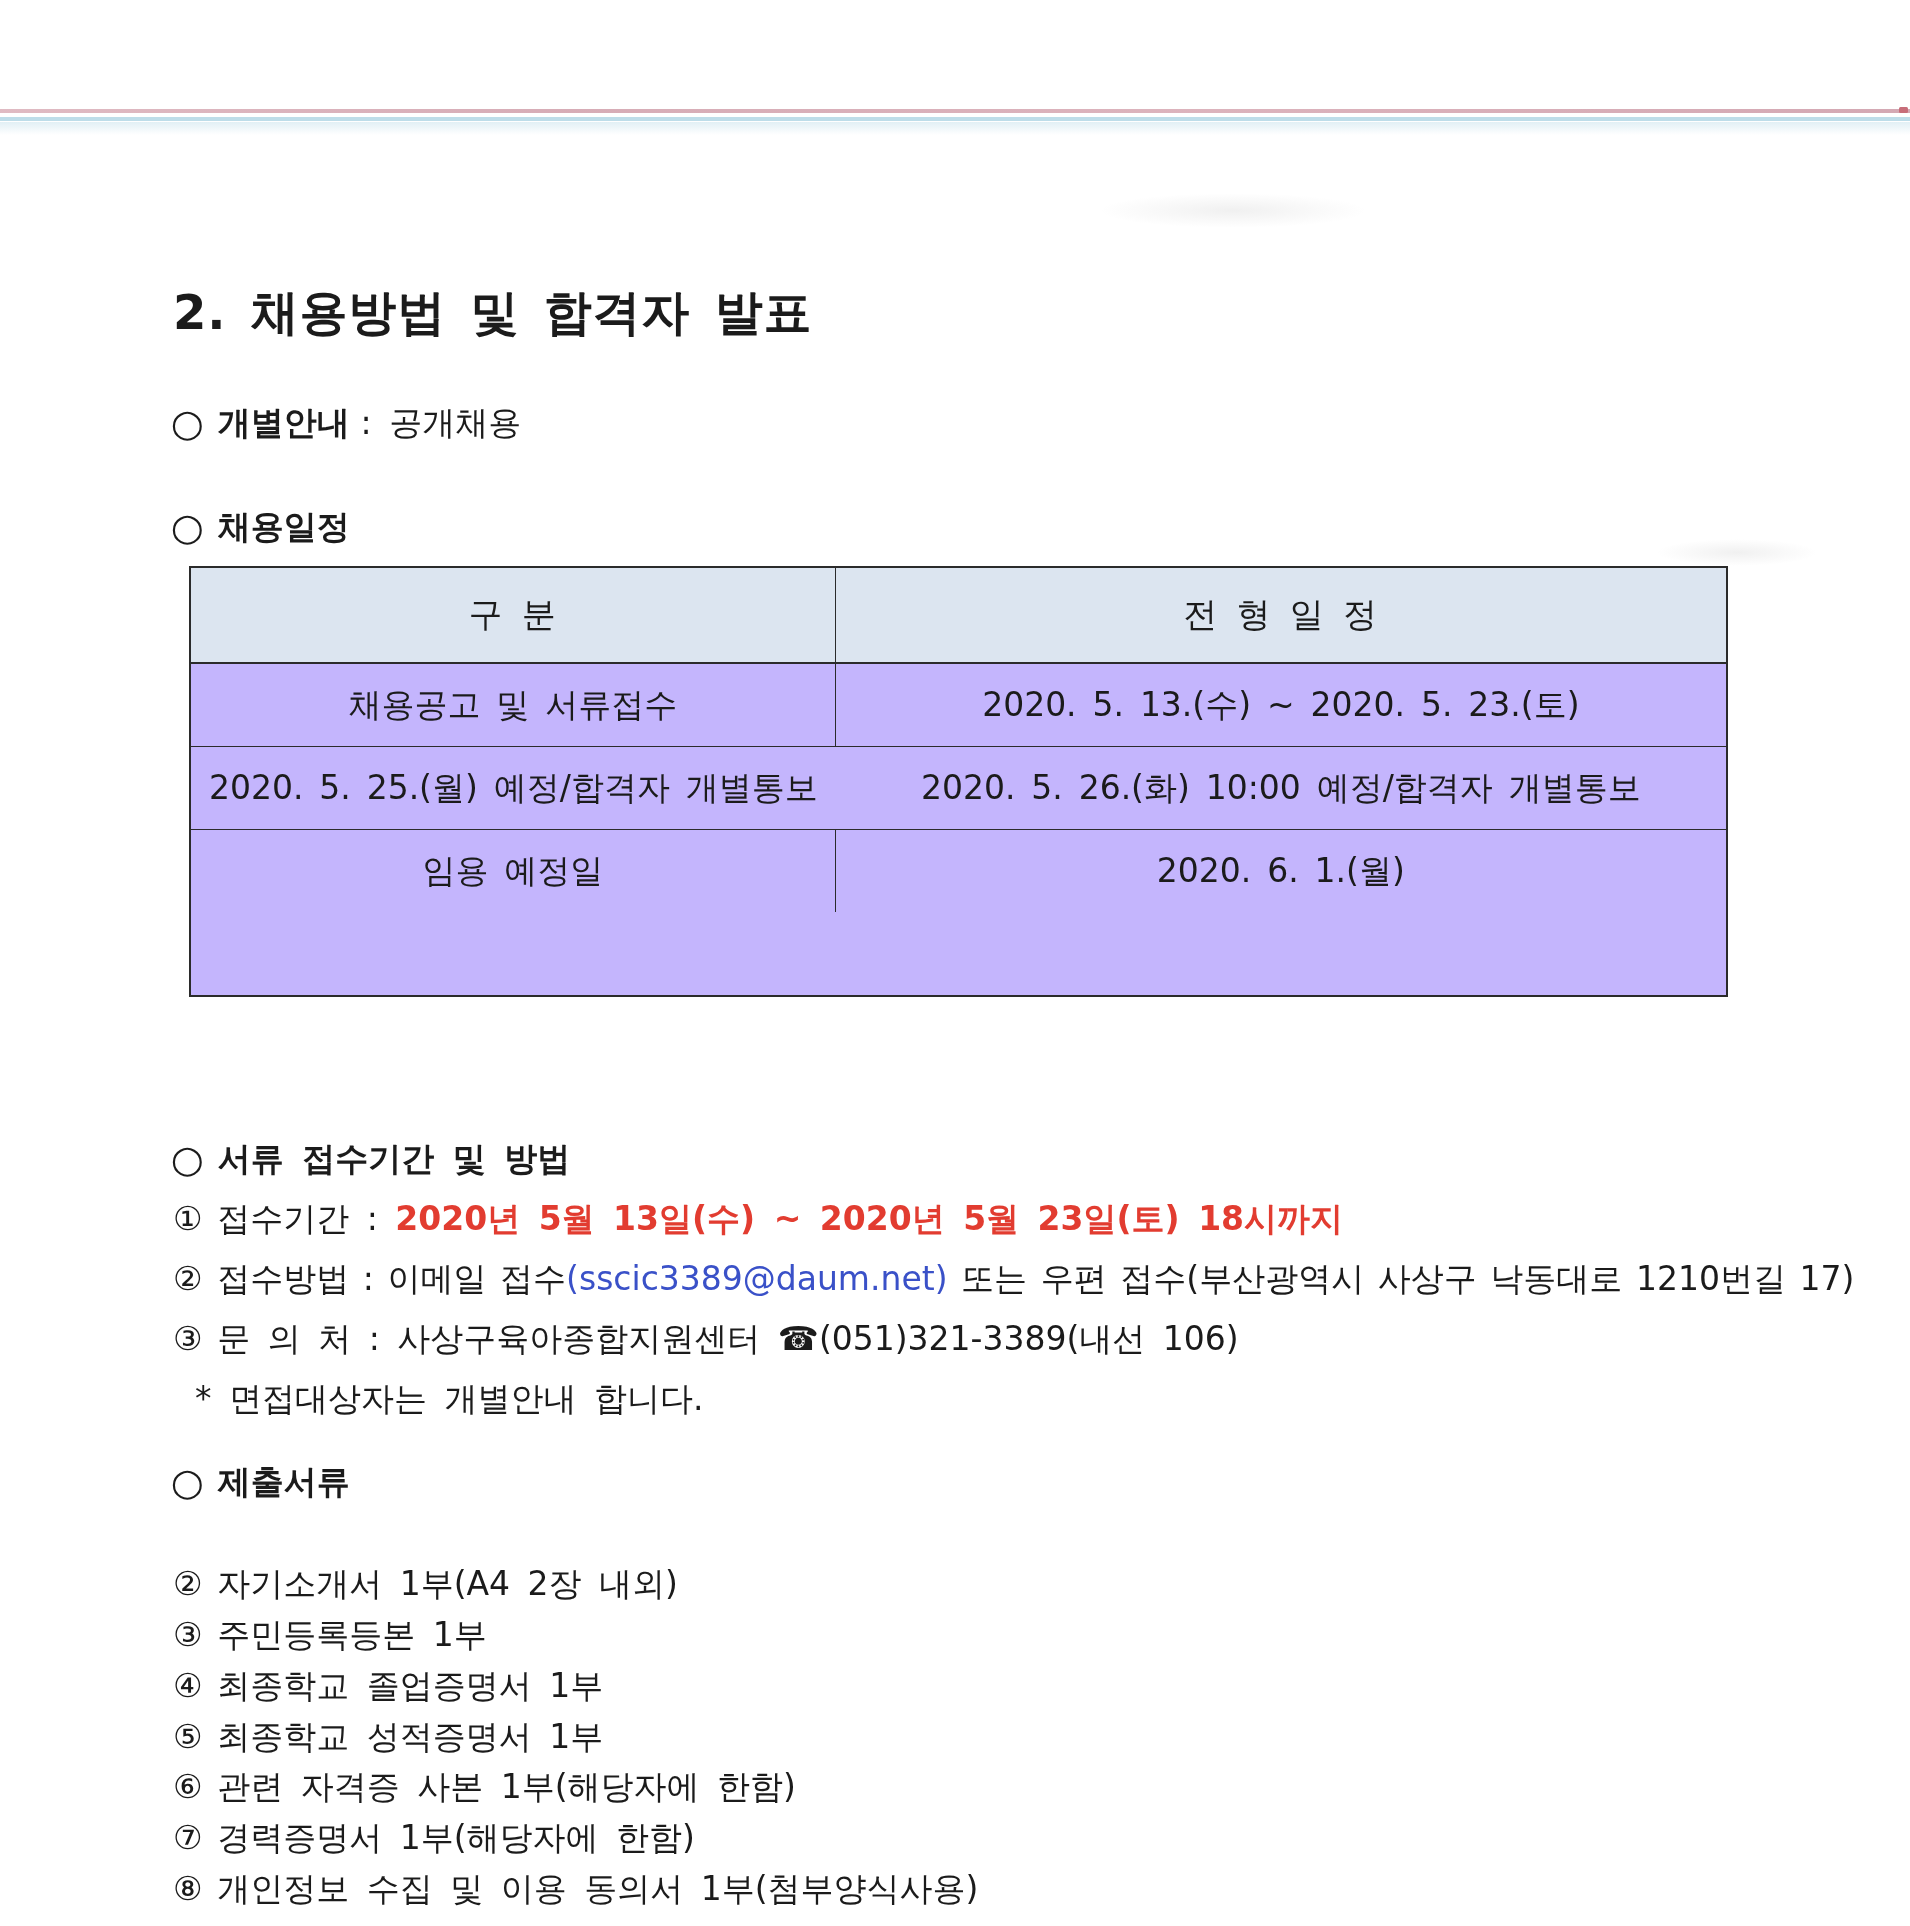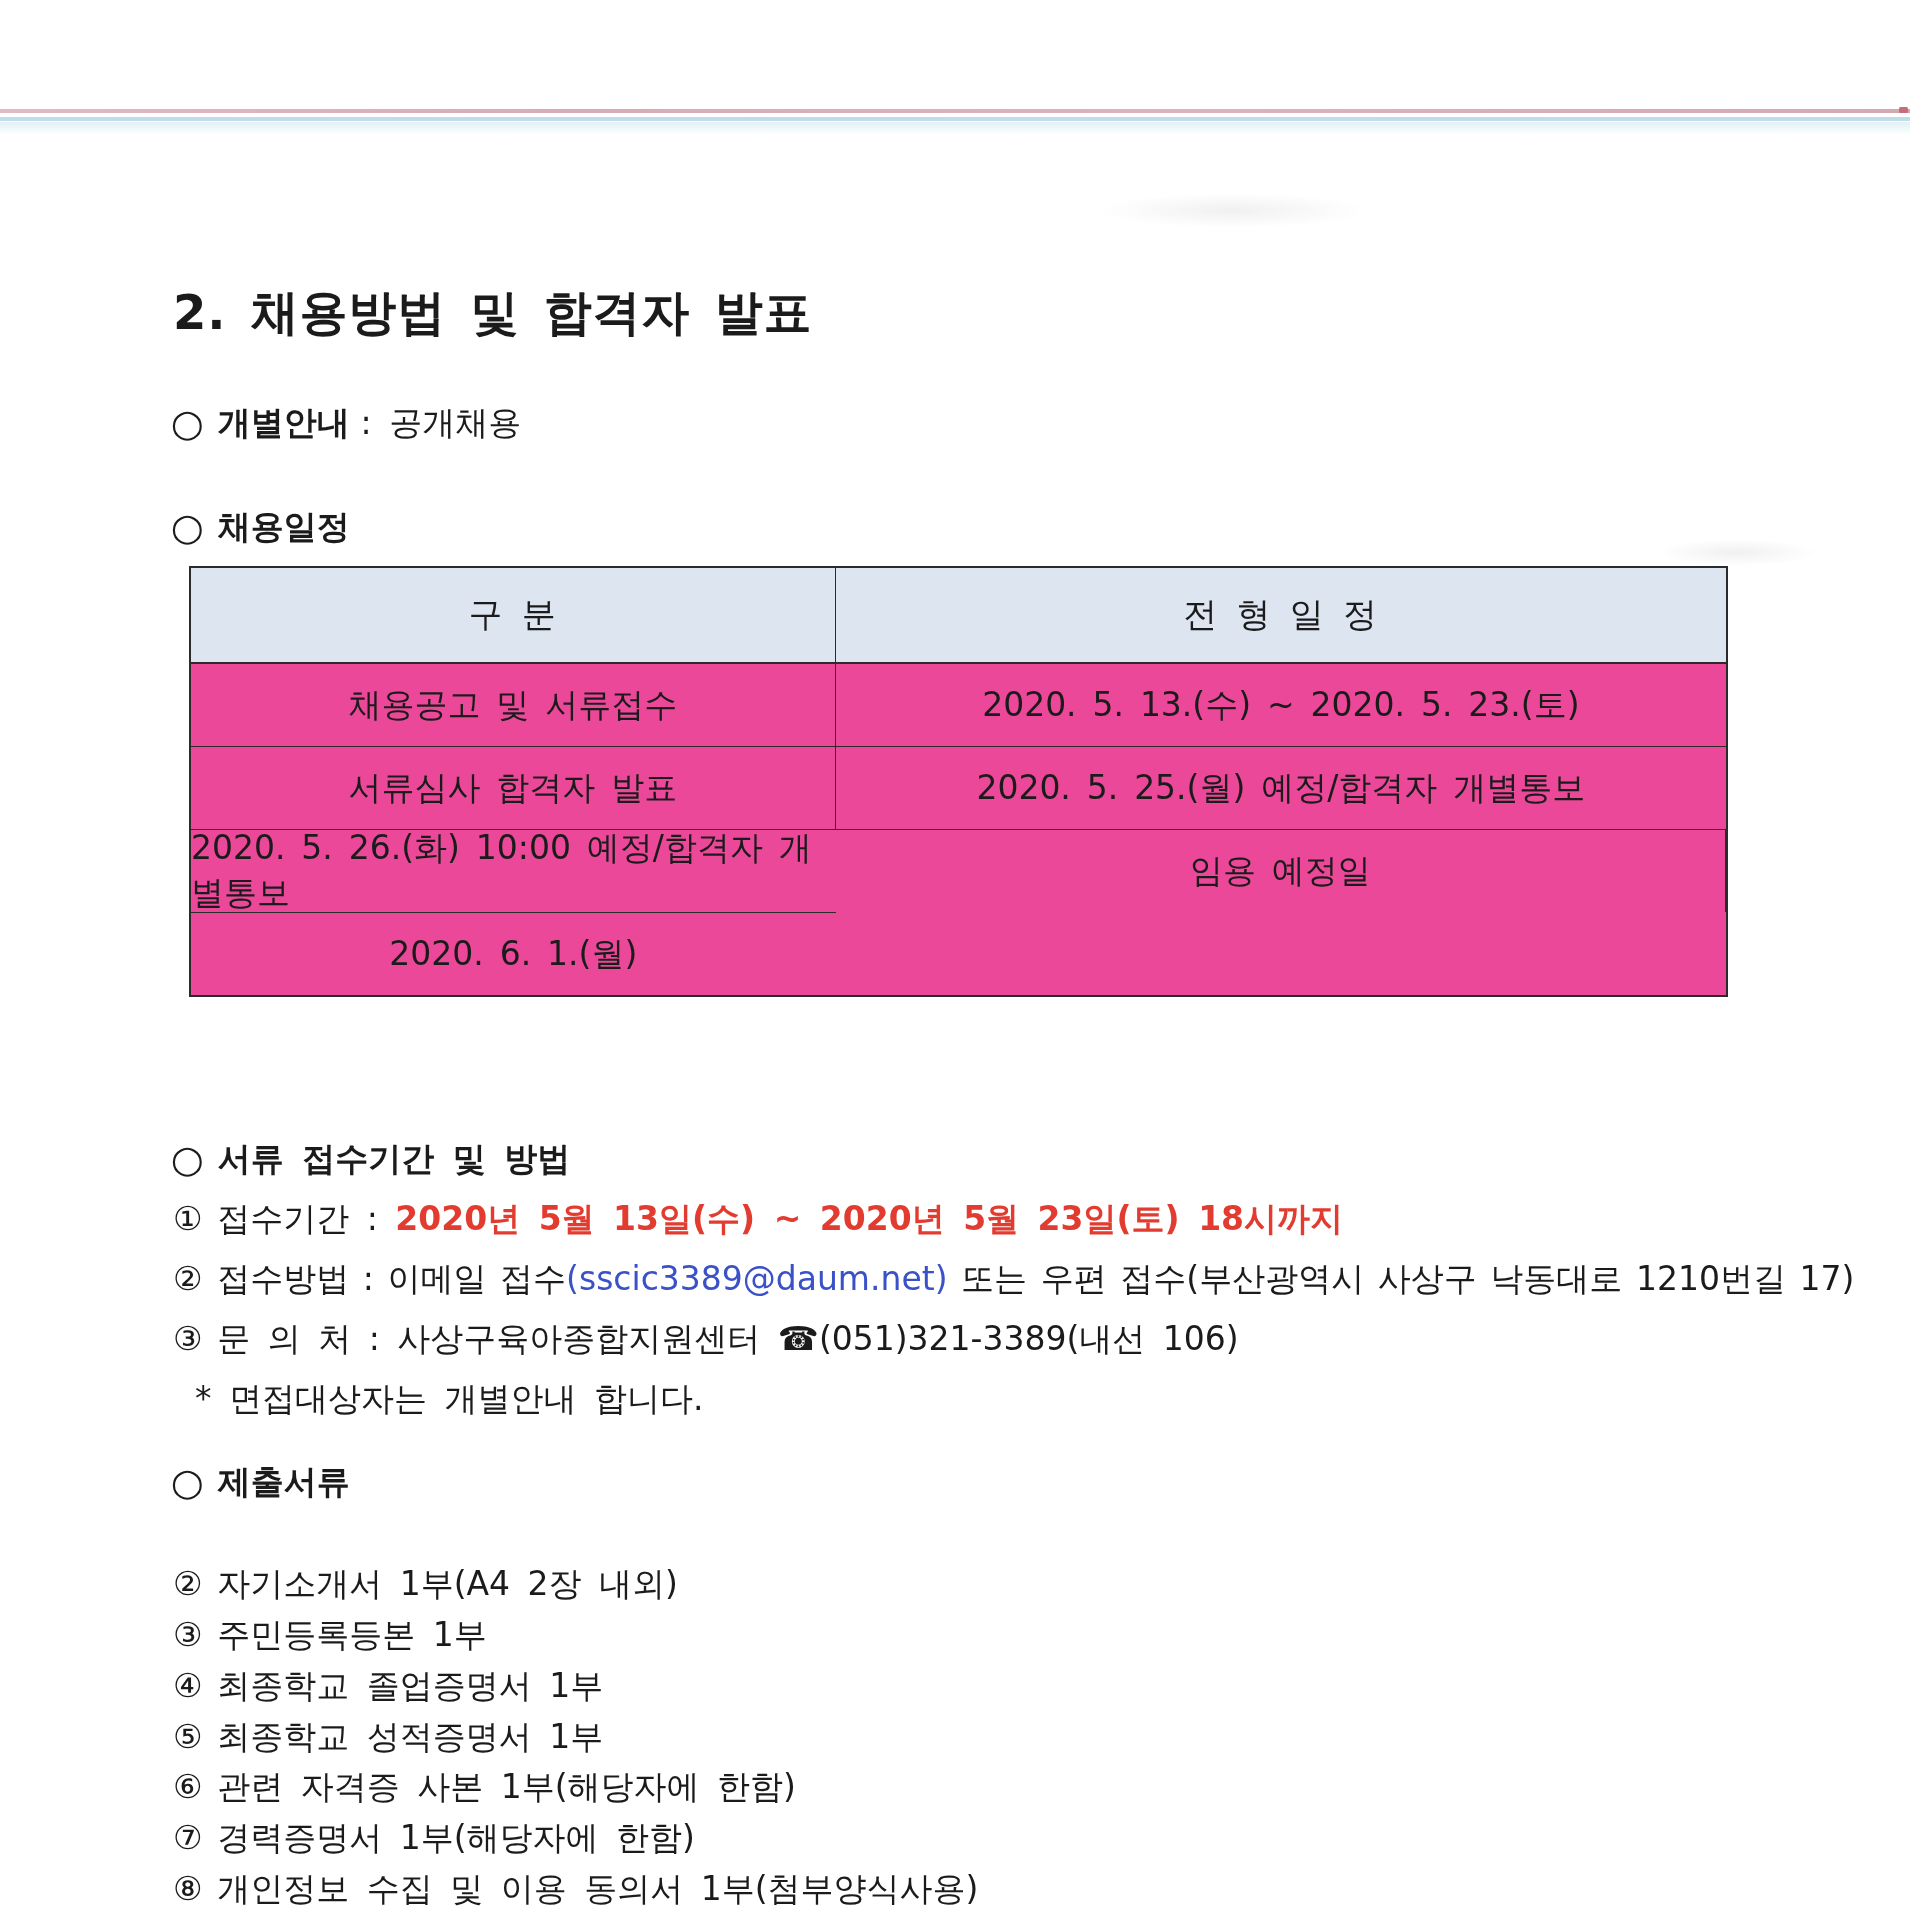--- a/index.html
+++ b/index.html
@@ -22,21 +22,21 @@
   .ul-em{border-bottom:3.1px solid #1b1b1b;padding-bottom:3.9px;}
 
   
   .sched-table{
     position:absolute;left:189px;top:566px;width:1539px;
     border:2.7px solid #2b2b2b;
     display:grid;
     grid-template-columns:42% 58%;
     grid-template-rows:95px 83px 83px 83px 83px;
     box-sizing:border-box;
-    background:#ec4899;
+    background:#c4b5fd;
   }
   .cell{
     display:flex;align-items:center;justify-content:center;
     font-size:33px;word-spacing:5.4px;
     box-sizing:border-box;
     border-top:1.9px solid #2b2b2b;
   }
   .cell.hdr{
     background:#dce5f0;
     border-top:none;
@@ -79,21 +79,20 @@
     <span class="bullet">○</span><span class="b">채용일정</span>
   </div>
 
   <div class="sched-table">
     <div class="cell hdr c1">구 분</div>
     <div class="cell hdr">전 형 일 정</div>
 
     <div class="cell c1">채용공고 및 서류접수</div>
     <div class="cell">2020. 5. 13.(수) ~ 2020. 5. 23.(토)</div>
 
-    <div class="cell c1">서류심사 합격자 발표</div>
     <div class="cell">2020. 5. 25.(월) 예정/합격자 개별통보</div>
 
     <div class="cell">2020. 5. 26.(화) 10:00 예정/합격자 개별통보</div>
 
     <div class="cell c1">임용 예정일</div>
     <div class="cell">2020. 6. 1.(월)</div>
   </div>
 
 
   <div class="abs" style="left:173px;top:1139px;">

